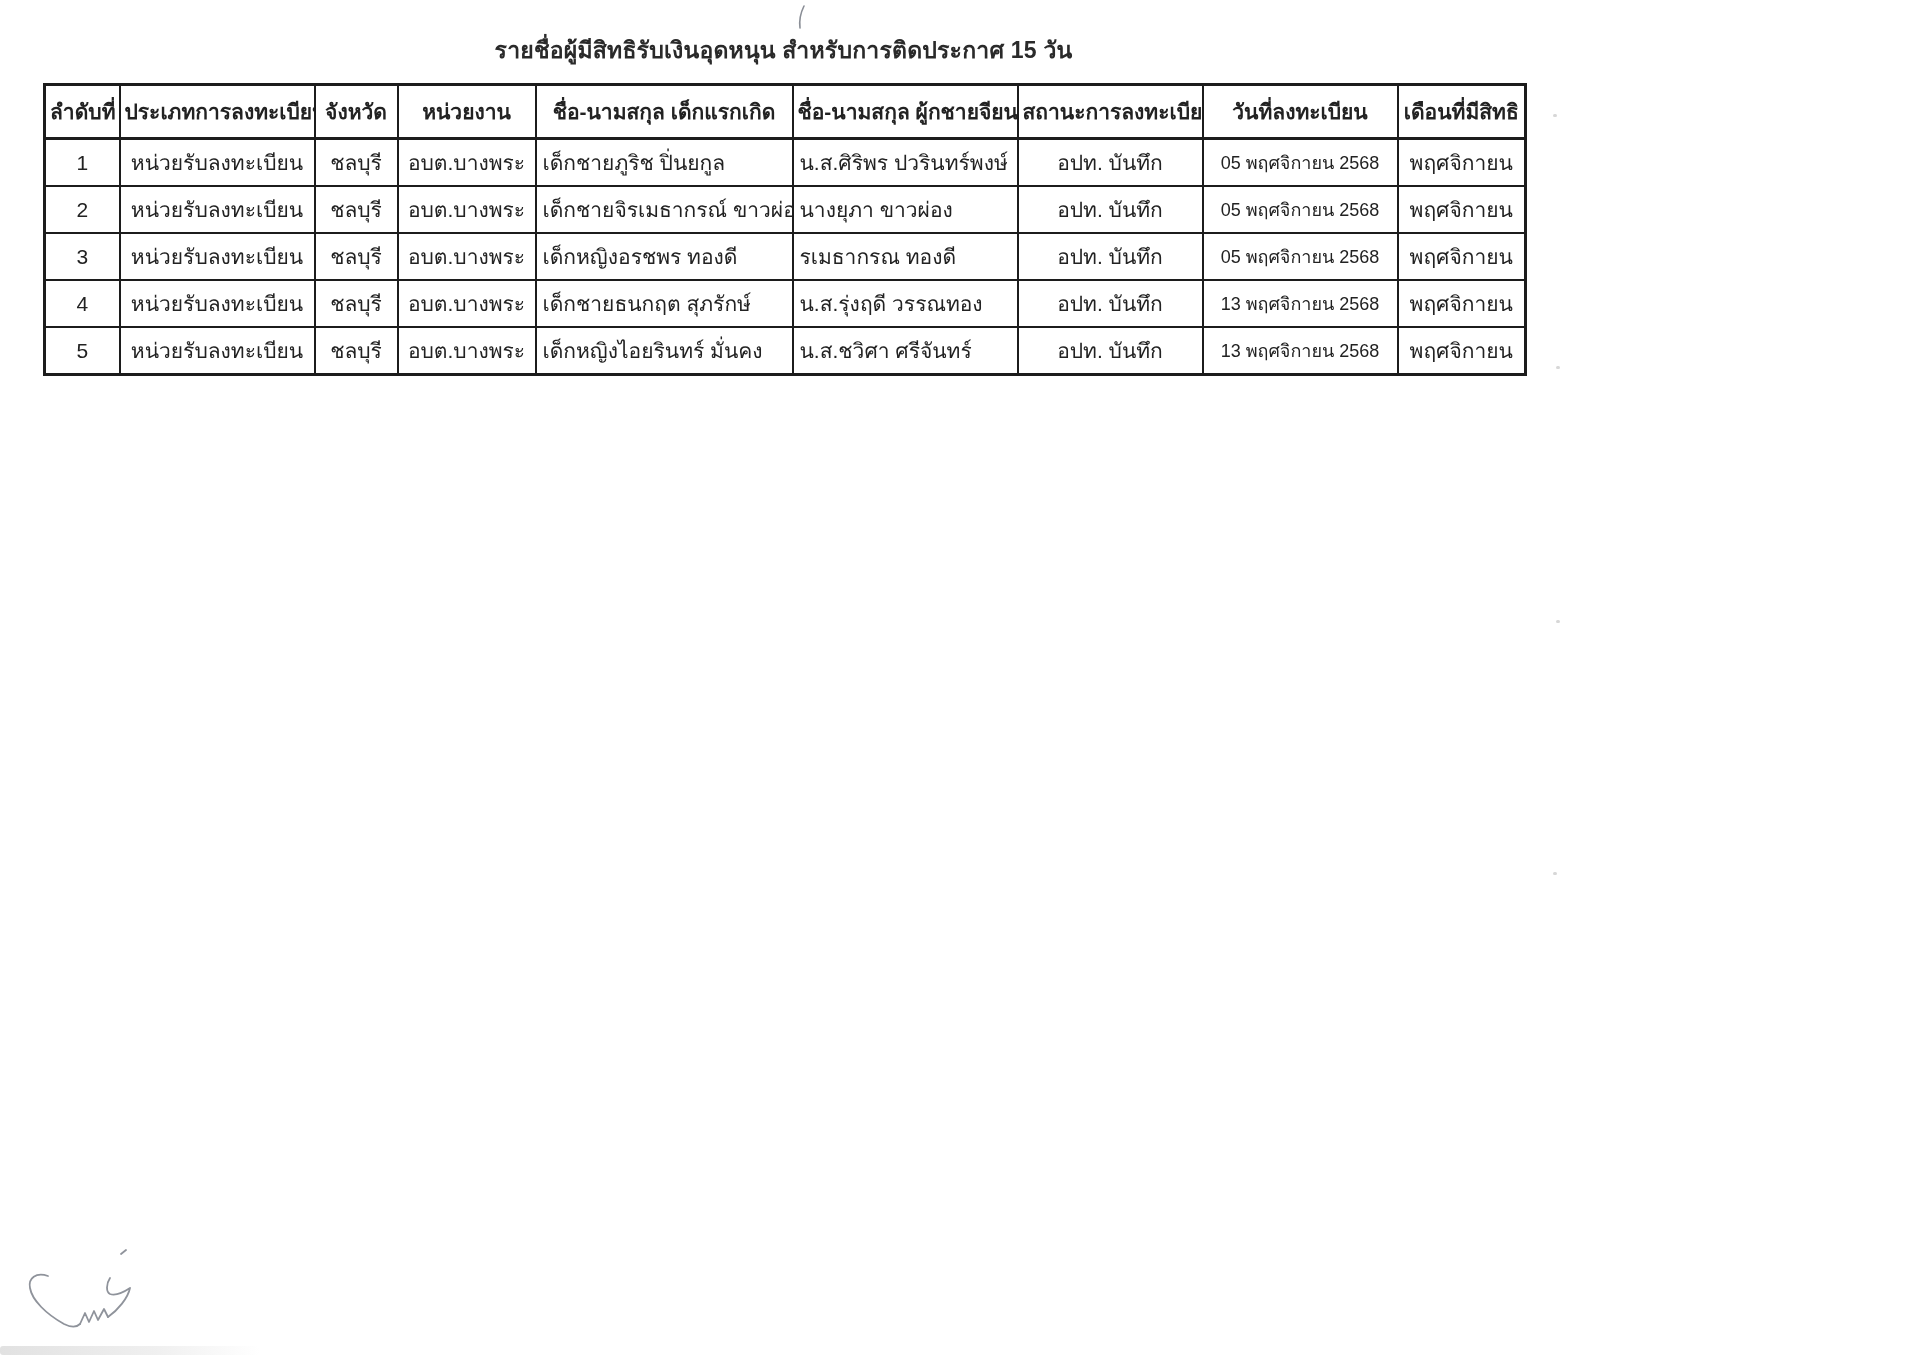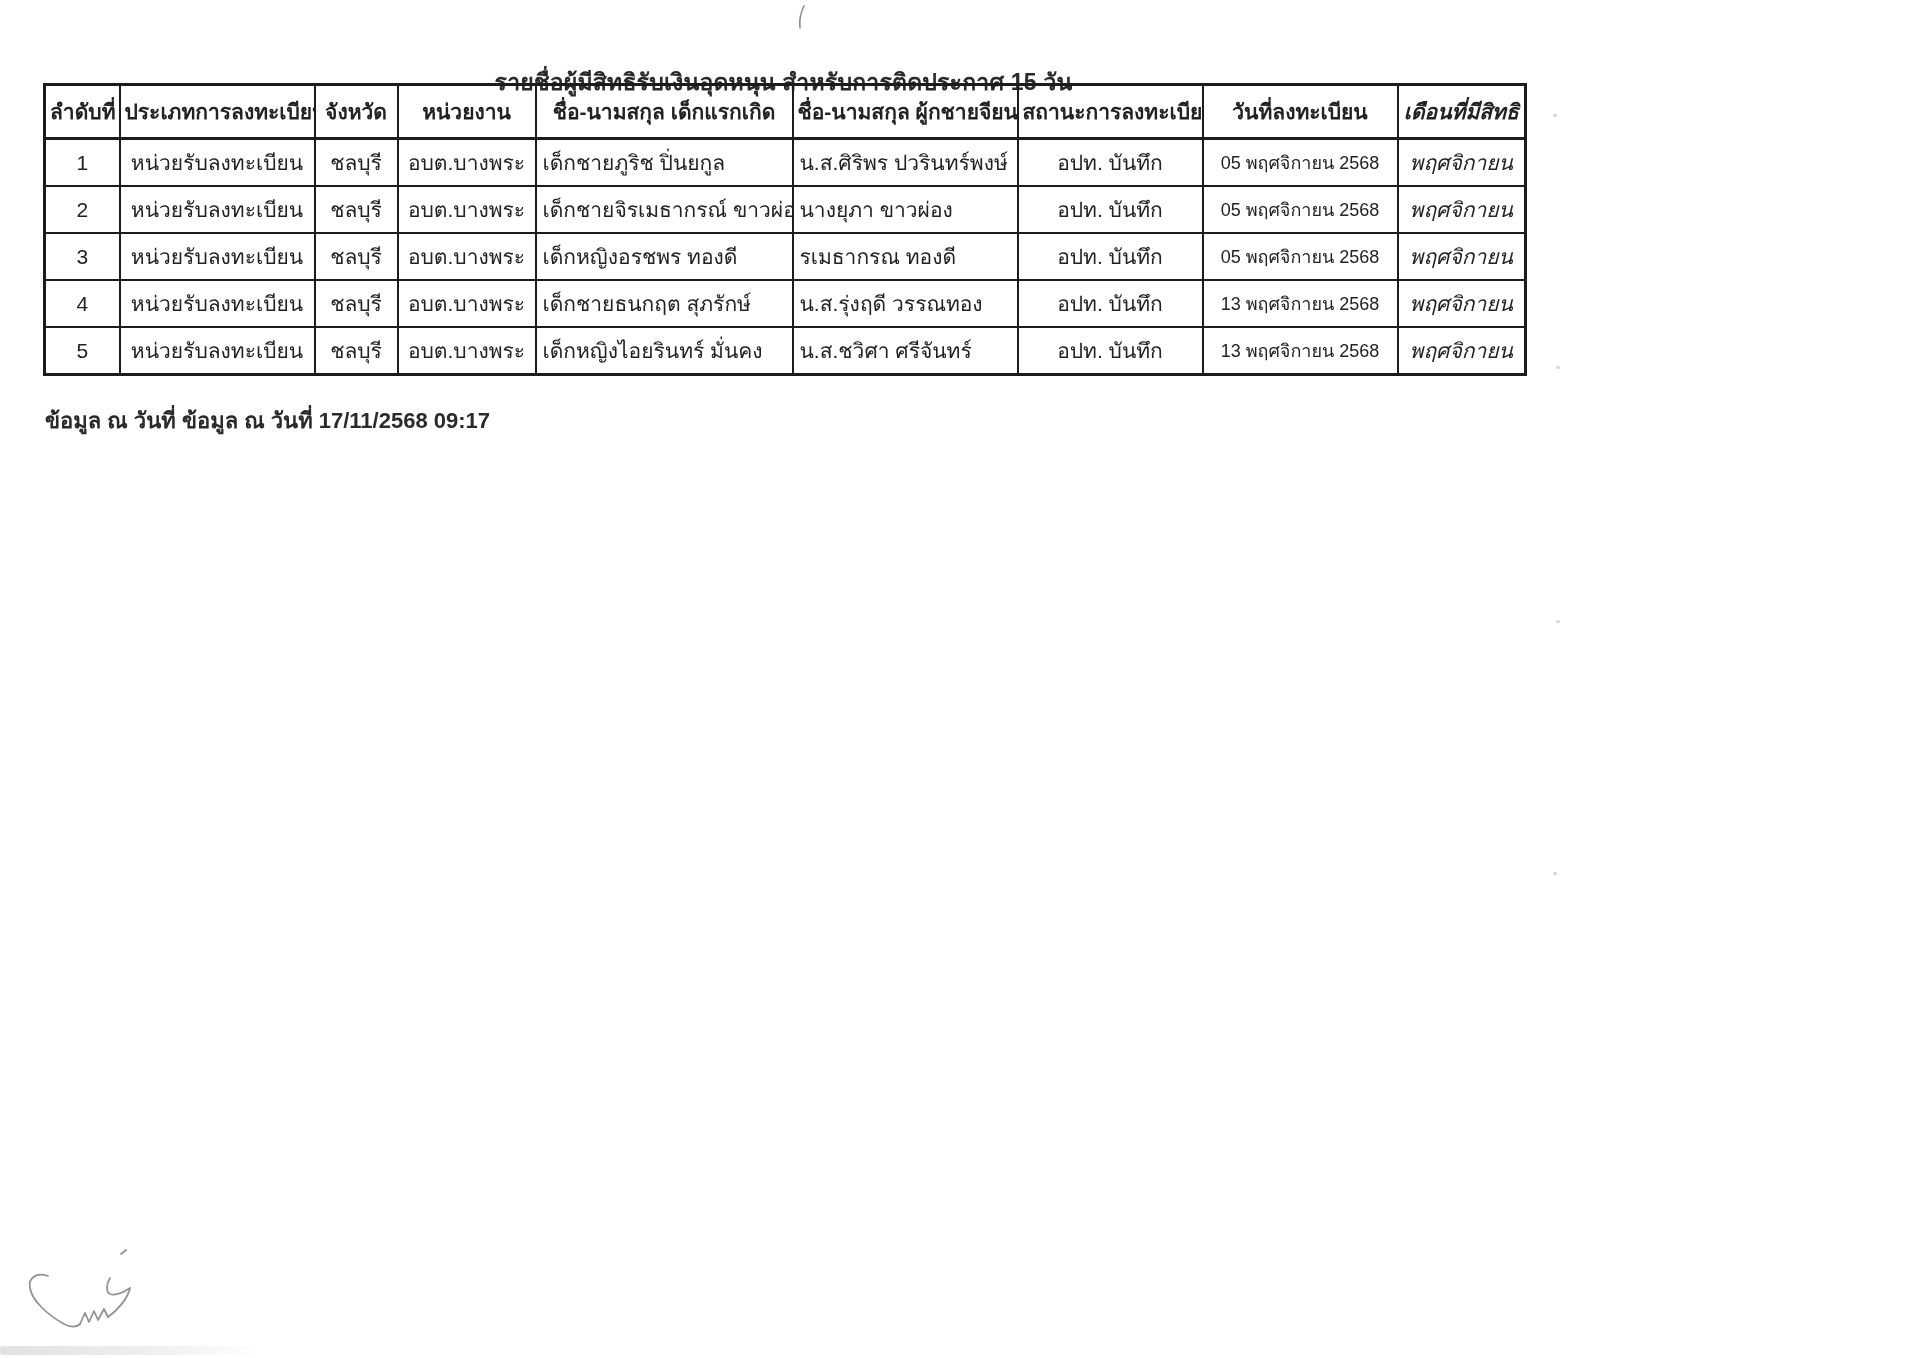--- a/index.html
+++ b/index.html
@@ -5,21 +5,21 @@
   html,body{margin:0;padding:0;background:#e9e9e9;}
   .page{
     position:relative;
     width:1920px;height:1358px;
     background:#ffffff;
     font-family:"Liberation Sans","DejaVu Sans",sans-serif;
     color:#1f1f1f;
     overflow:hidden;
   }
   .doc-title{
-    position:absolute;left:43px;top:64px;width:1481px;
+    position:absolute;left:43px;top:32px;width:1481px;
     text-align:center;font-size:23px;font-weight:bold;color:#2a2a2a;
     letter-spacing:.2px;
   }
   .reg-table{
     position:absolute;left:43px;top:83px;
     border-collapse:collapse;table-layout:fixed;width:1481px;
     font-size:21px;color:#222;
   }
   .reg-table th,.reg-table td{
     border:2px solid #1c1c1c;
@@ -28,21 +28,21 @@
   }
   .reg-table thead th{
     height:51px;font-weight:bold;text-align:center;font-size:21px;
     border-width:3px 2px 3px 2px;
   }
   .reg-table tbody td{height:45px;text-align:center;vertical-align:middle;}
   .reg-table tbody td:nth-child(5),
   .reg-table tbody td:nth-child(6){text-align:left;padding-left:6px;}
   .reg-table tbody td:nth-child(8){font-size:18px;}
   .reg-table tr td:first-child,.reg-table tr th:first-child{border-left-width:3px;margin-left:16px;}
-  .reg-table tr td:last-child,.reg-table tr th:last-child{border-right-width:3px;font-style:italic;}
+  .reg-table tr td:last-child,.reg-table tr th:last-child{border-right-width:3px;}
   .reg-table tbody tr:last-child td{border-bottom-width:3px;}
   .doc-footer{
     position:absolute;left:45px;top:403px;
     font-size:22px;font-weight:bold;color:#2a2a2a;
   }
   .artifact{position:absolute;pointer-events:none;}
   .smudge{
     left:0;bottom:3px;width:260px;height:9px;
     background:linear-gradient(90deg,#c9c9c9,#e3e3e3 60%,transparent);
     opacity:.55;border-radius:3px;
@@ -133,21 +133,20 @@
         <td>อบต.บางพระ</td>
         <td>เด็กหญิงไอยรินทร์ มั่นคง</td>
         <td>น.ส.ชวิศา ศรีจันทร์</td>
         <td>อปท. บันทึก</td>
         <td>13 พฤศจิกายน 2568</td>
         <td>พฤศจิกายน</td>
       </tr>
     </tbody>
   </table>
 
-  <div class="doc-footer">ข้อมูล ณ วันที่ ข้อมูล ณ วันที่ 17/11/2568 09:17</div>
 
   <svg class="artifact" style="left:790px;top:4px;" width="24" height="26" viewBox="0 0 24 26">
     <path d="M14,2 C11,8 9,16 10,24" fill="none" stroke="#8a8e96" stroke-width="1.6" stroke-linecap="round"></path>
   </svg>
 
   <svg class="artifact" style="left:18px;top:1248px;" width="130" height="92" viewBox="0 0 130 92">
     <g fill="none" stroke="#8f939b" stroke-width="1.8" stroke-linecap="round" stroke-linejoin="round">
       <path d="M30,28 C18,24 10,30 12,40 C14,52 28,66 46,76 C52,79 58,80 62,76"></path>
       <path d="M62,76 l5,-11 l4,9 l5,-11 l4,9 l6,-11 l4,8"></path>
       <path d="M90,69 C100,62 110,50 112,40 C106,44 98,48 92,46 C88,44 88,36 92,30"></path>

